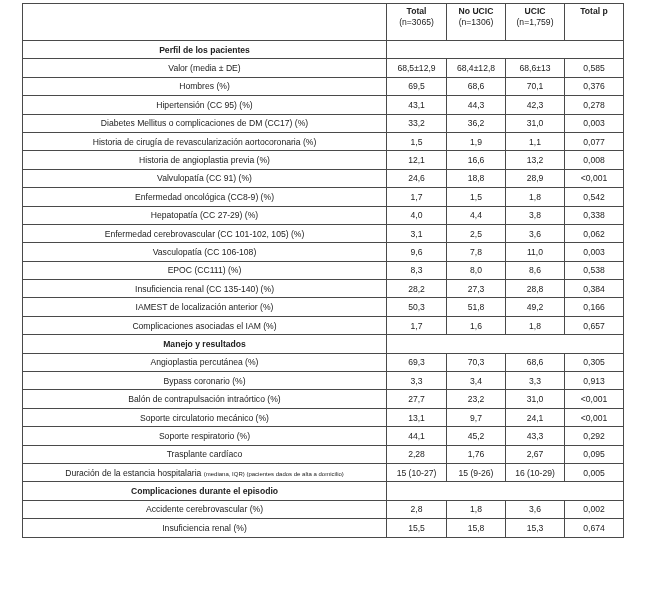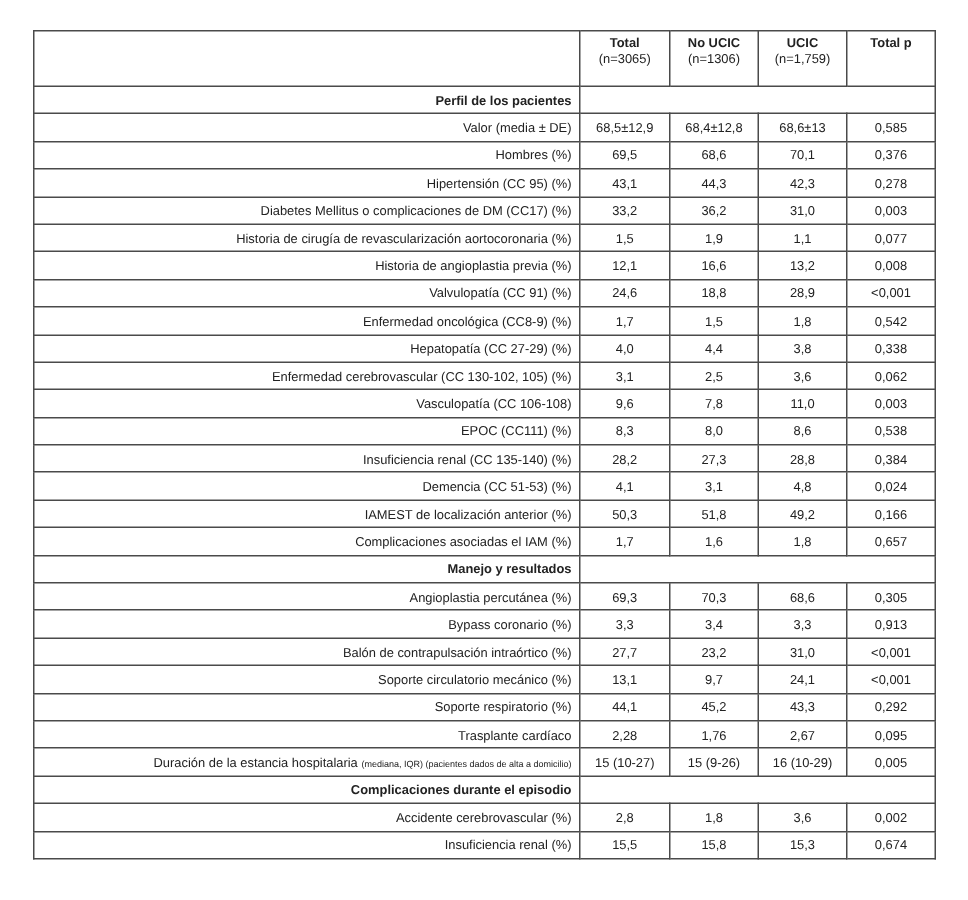--- a/index.html
+++ b/index.html
@@ -1,31 +1,31 @@
 <!DOCTYPE html>
 <html><head>
 <meta charset="utf-8">
 <style>
   html, body { margin: 0; padding: 0; background: #ffffff; }
   body { width: 645px; height: 600px; position: relative; overflow: hidden;
          font-family: "Liberation Sans", sans-serif; color: #222; }
-  table.tbl { position: absolute; left: 22px; top: 20px; border-collapse: collapse;
+  table.tbl { position: absolute; left: 22px; top: 3px; border-collapse: collapse;
               table-layout: fixed; width: 601px; font-size: 8.6px; }
   table.tbl td, table.tbl th { border: 1px solid #4a4a4a; padding: 0 5px; height: 17.4px;
               overflow: hidden; white-space: nowrap; }
   col.c-label { width: 364px; }
   col.c-total { width: 60px; }
   col.c-no { width: 59px; }
   col.c-ucic { width: 59px; }
   col.c-p { width: 59px; }
   th { font-weight: normal; vertical-align: top; text-align: center; padding-top: 2px !important; height: 34px !important; }
   th .h1 { font-weight: bold; display: block; line-height: 11px; }
   th .h2 { display: block; line-height: 11px; }
   td.num { text-align: center; }
-  td.lbl { text-align: right; }
+  td.lbl { text-align: center; }
   tr.section td.lbl { font-weight: bold; }
   .bold { font-weight: normal; }
   .small { font-size: 6px; }
 </style>
 </head>
 <body>
 
 <table class="tbl">
   <colgroup>
     <col class="c-label">
@@ -117,21 +117,21 @@
         <td class="num">0,542</td>
       </tr>
       <tr>
         <td class="lbl"><span>Hepatopatía (CC 27-29) (%)</span></td>
         <td class="num">4,0</td>
         <td class="num">4,4</td>
         <td class="num">3,8</td>
         <td class="num">0,338</td>
       </tr>
       <tr>
-        <td class="lbl"><span>Enfermedad cerebrovascular (CC 130-102, 105) (%)</span></td>
+        <td class="lbl"><span>Enfermedad cerebrovascular (CC 101-102, 105) (%)</span></td>
         <td class="num">3,1</td>
         <td class="num">2,5</td>
         <td class="num">3,6</td>
         <td class="num">0,062</td>
       </tr>
       <tr>
         <td class="lbl"><span>Vasculopatía (CC 106-108)</span></td>
         <td class="num">9,6</td>
         <td class="num">7,8</td>
         <td class="num">11,0</td>
@@ -145,27 +145,20 @@
         <td class="num">0,538</td>
       </tr>
       <tr>
         <td class="lbl"><span>Insuficiencia renal (CC 135-140) (%)</span></td>
         <td class="num">28,2</td>
         <td class="num">27,3</td>
         <td class="num">28,8</td>
         <td class="num">0,384</td>
       </tr>
       <tr>
-        <td class="lbl"><span>Demencia (CC 51-53) (%)</span></td>
-        <td class="num">4,1</td>
-        <td class="num">3,1</td>
-        <td class="num">4,8</td>
-        <td class="num bold">0,024</td>
-      </tr>
-      <tr>
         <td class="lbl"><span>IAMEST de localización anterior (%)</span></td>
         <td class="num">50,3</td>
         <td class="num">51,8</td>
         <td class="num">49,2</td>
         <td class="num">0,166</td>
       </tr>
       <tr>
         <td class="lbl"><span>Complicaciones asociadas el IAM (%)</span></td>
         <td class="num">1,7</td>
         <td class="num">1,6</td>

